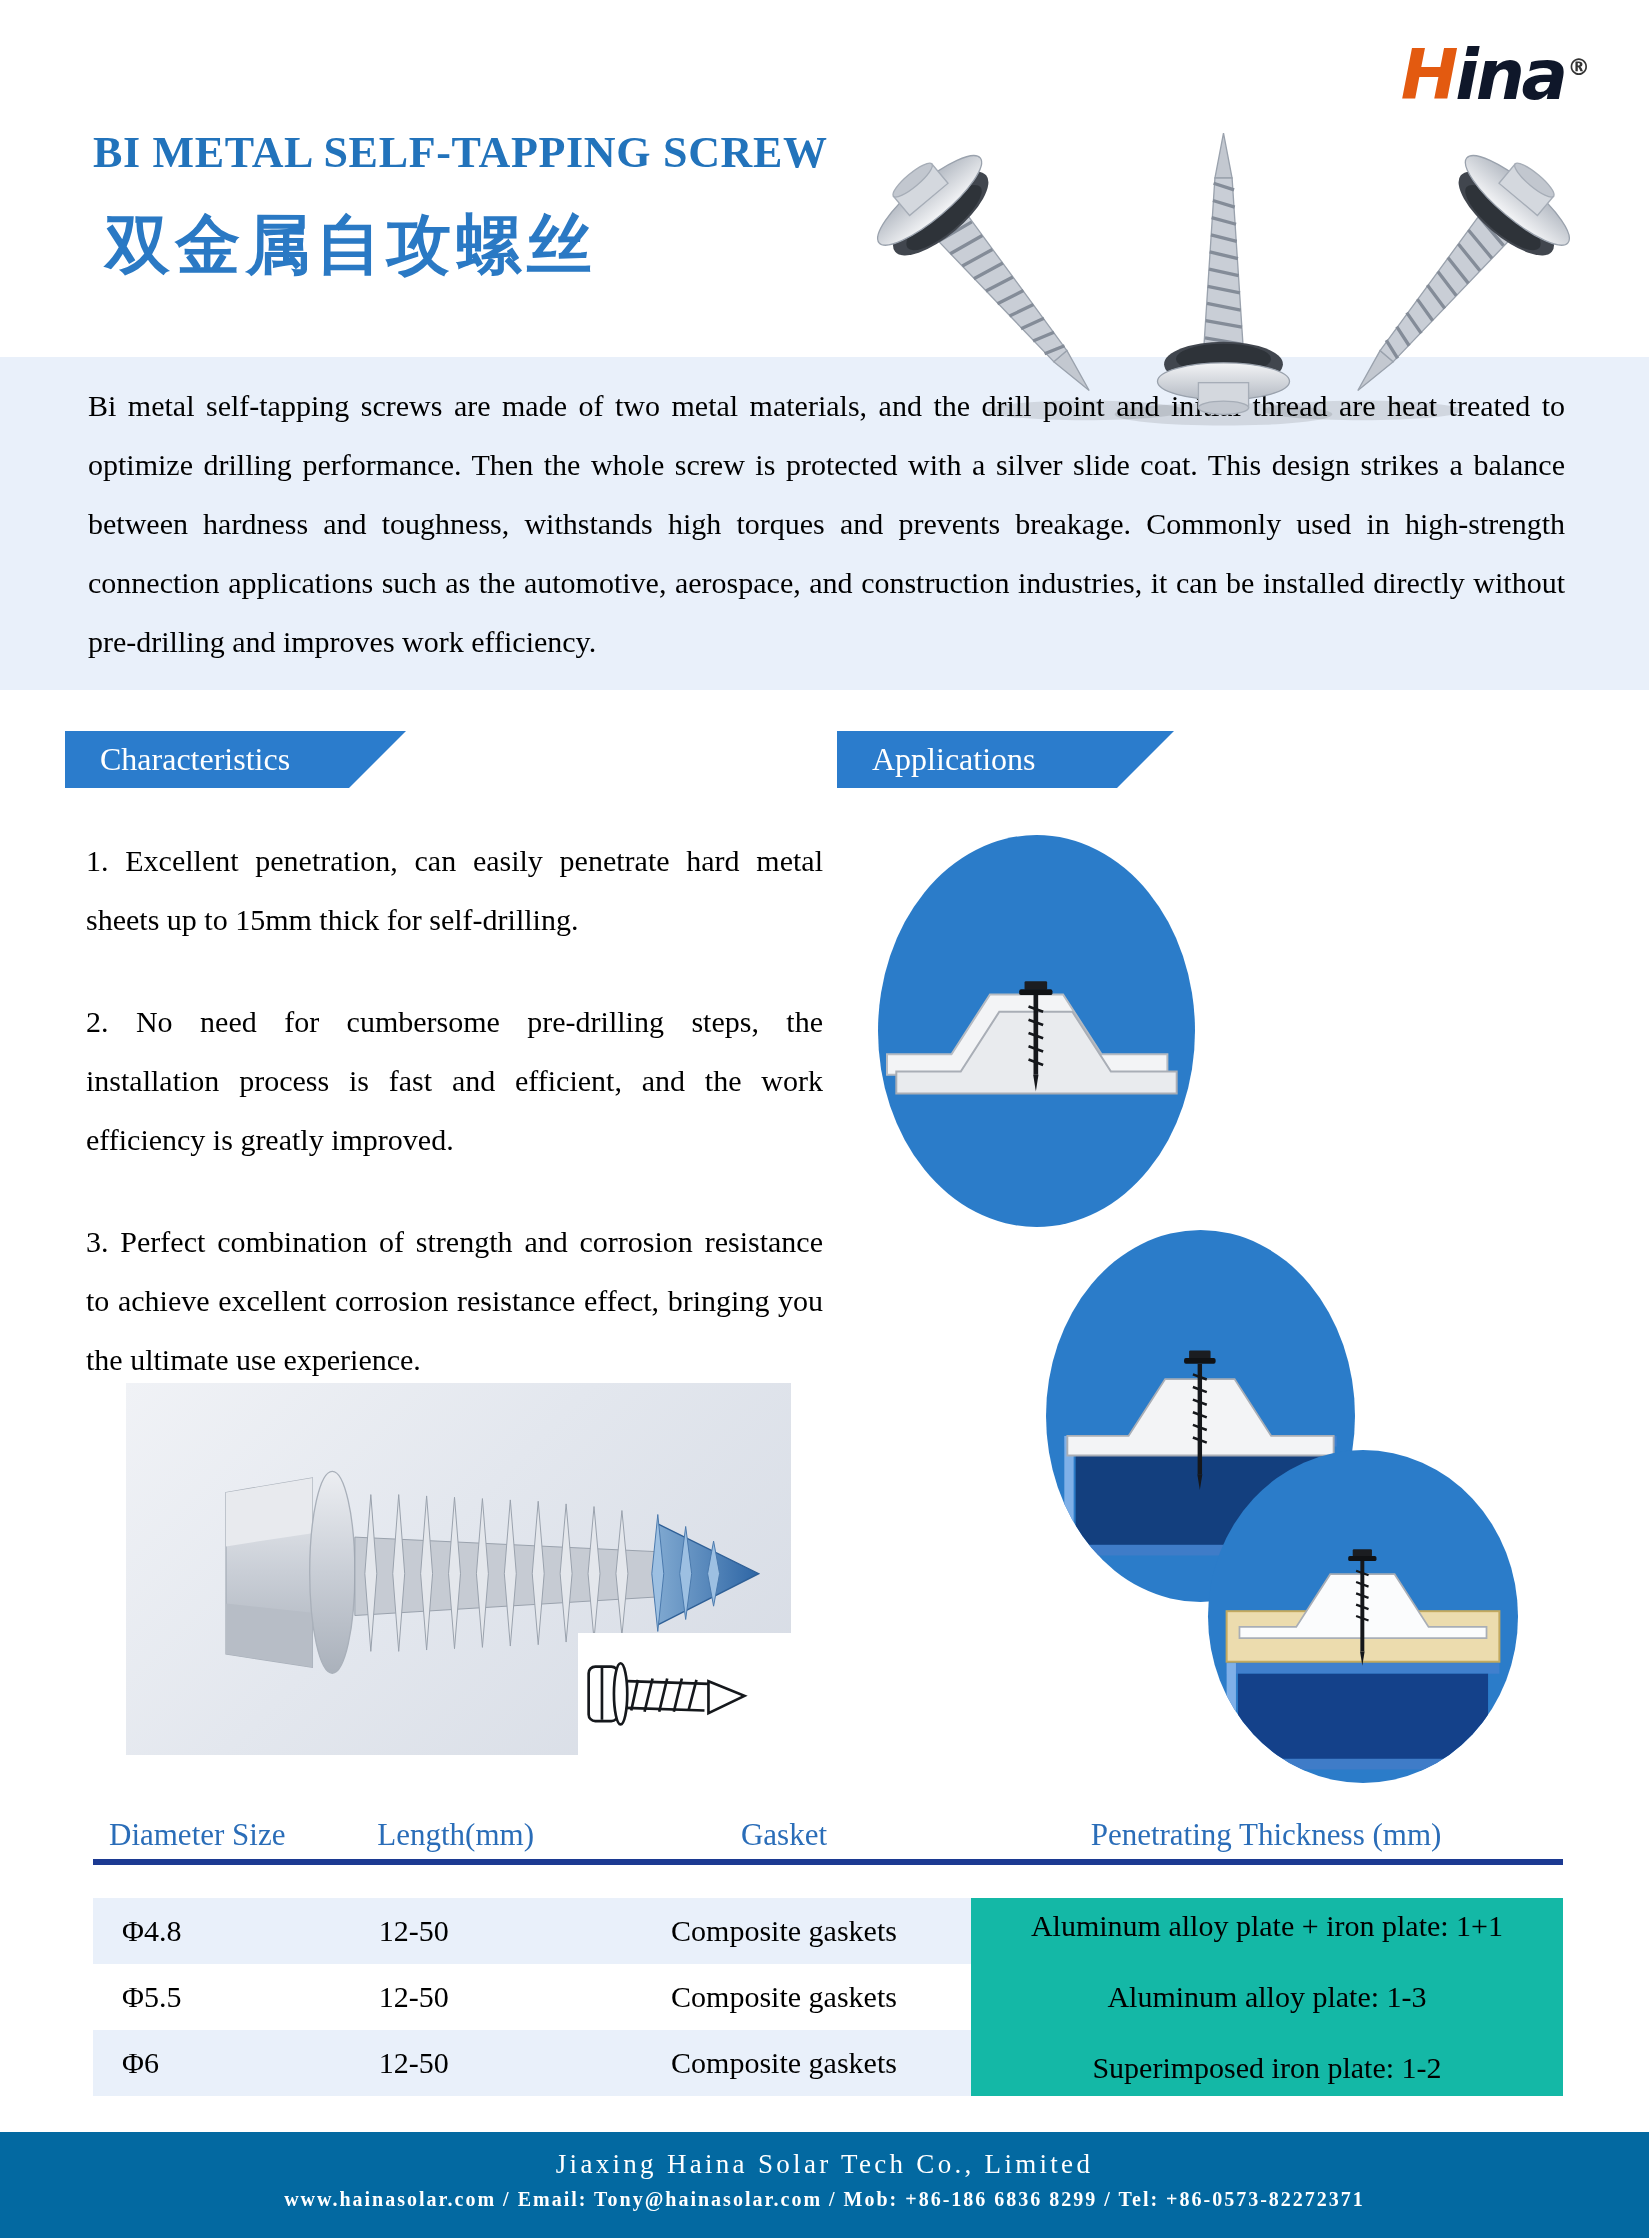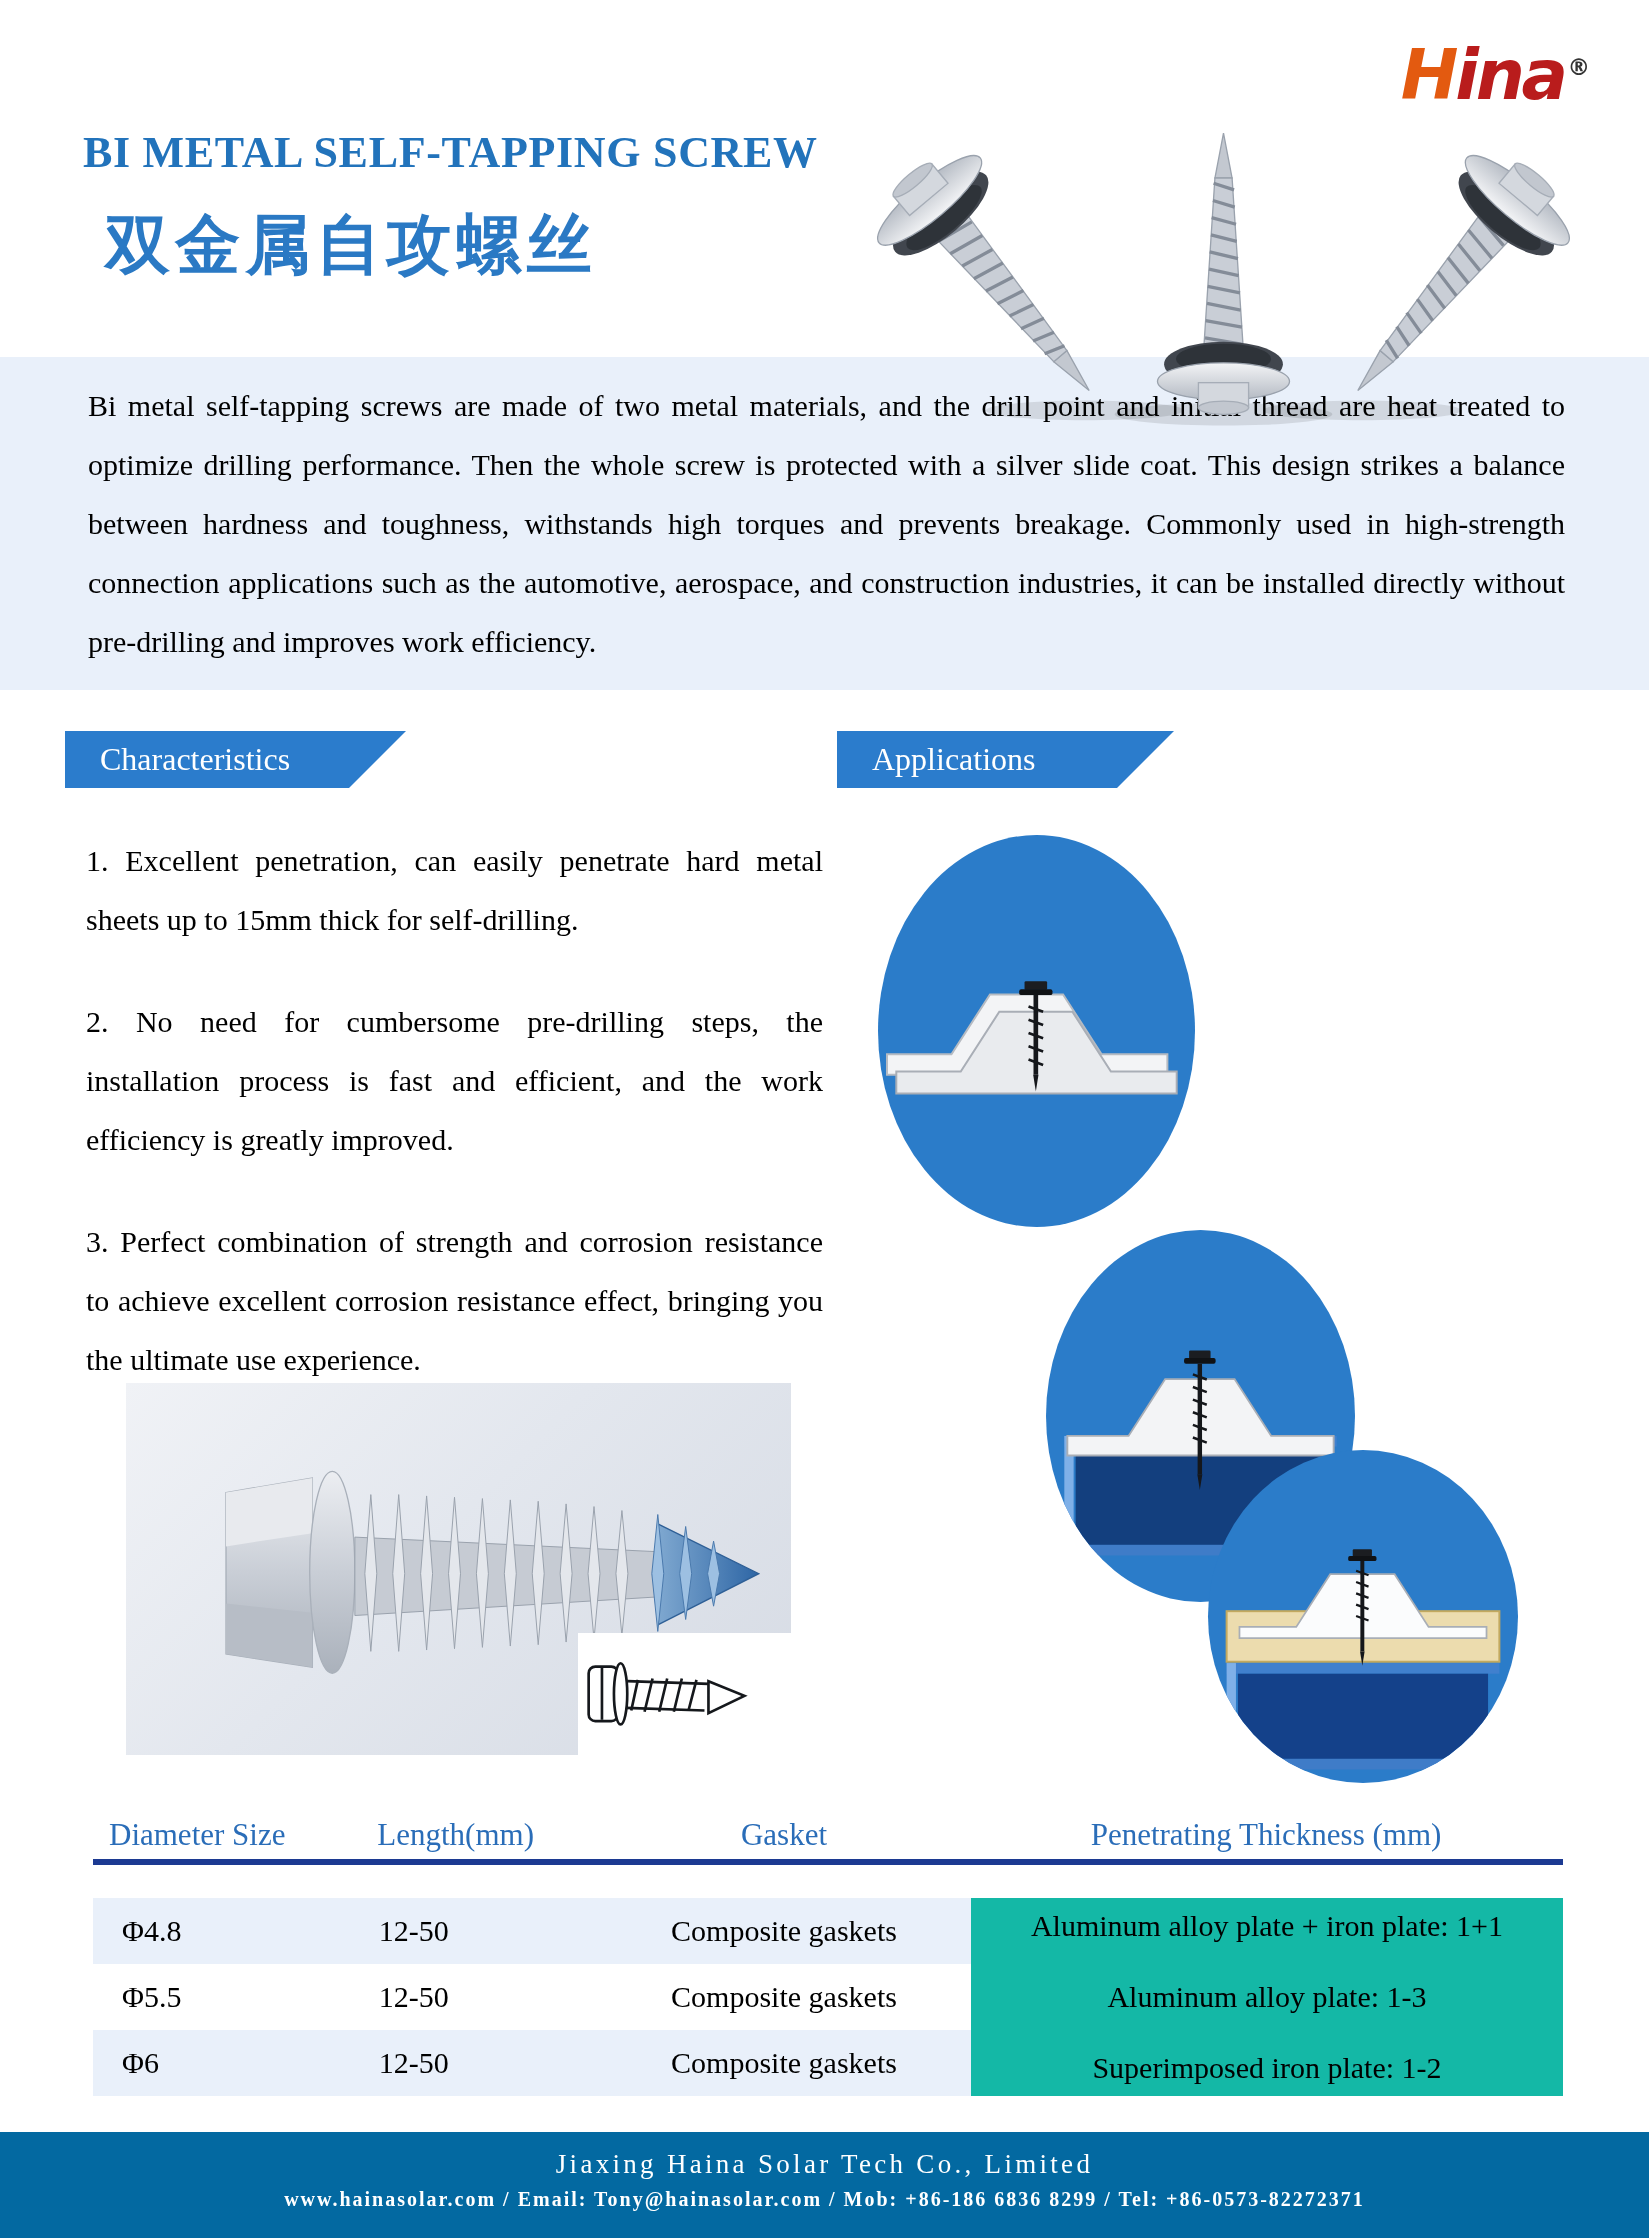--- a/index.html
+++ b/index.html
@@ -1,28 +1,28 @@
 <!DOCTYPE html>
 <html style="font-size:10.6px"><head>
 <meta charset="utf-8">
 <style>
   html,body{margin:0;padding:0;background:#ffffff;}
   .page{position:relative;width:1649px;height:2239px;background:#ffffff;overflow:hidden;
         font-family:"Liberation Serif","DejaVu Serif",serif;}
 
   
-  .page-title{position:absolute;left:83px;top:98px;font-size:44px;font-weight:bold;
+  .page-title{position:absolute;left:93px;top:98px;font-size:44px;font-weight:bold;
               color:#2273bb;letter-spacing:0.7px;}
   .subtitle-cn{position:absolute;left:105px;top:201px;font-size:65px;font-weight:bold;
                color:#2a79c4;letter-spacing:5.3px;
                font-family:"DejaVu Sans","Liberation Sans",sans-serif;}
   .logo{position:absolute;top:41px;right:59px;font-family:"DejaVu Sans","Liberation Sans",sans-serif;
         font-style:italic;font-weight:800;font-size:69px;letter-spacing:-3.3px;line-height:1;}
   .logo .logo-h{color:#e35a10;}
-  .logo .logo-rest{color:#b91c1c;}
+  .logo .logo-rest{color:#0f172a;}
   .logo .logo-r{font-size:22.6px;color:#333;vertical-align:super;font-style:normal;letter-spacing:0;margin-left:2.7px;}
   .screw-photo{position:absolute;left:801px;top:112px;width:845px;height:333px;z-index:3;}
 
   
   .desc-band{position:absolute;left:0;top:357px;width:1649px;height:333px;background:#e9f0fa;z-index:1;}
   .desc-band p{margin:18.6px 84px 0 88px;font-size:30px;line-height:59px;color:#000;
                text-align:justify;}
 
   
   .banner{position:absolute;top:731px;height:57px;background:#2b7ccc;color:#fff;

